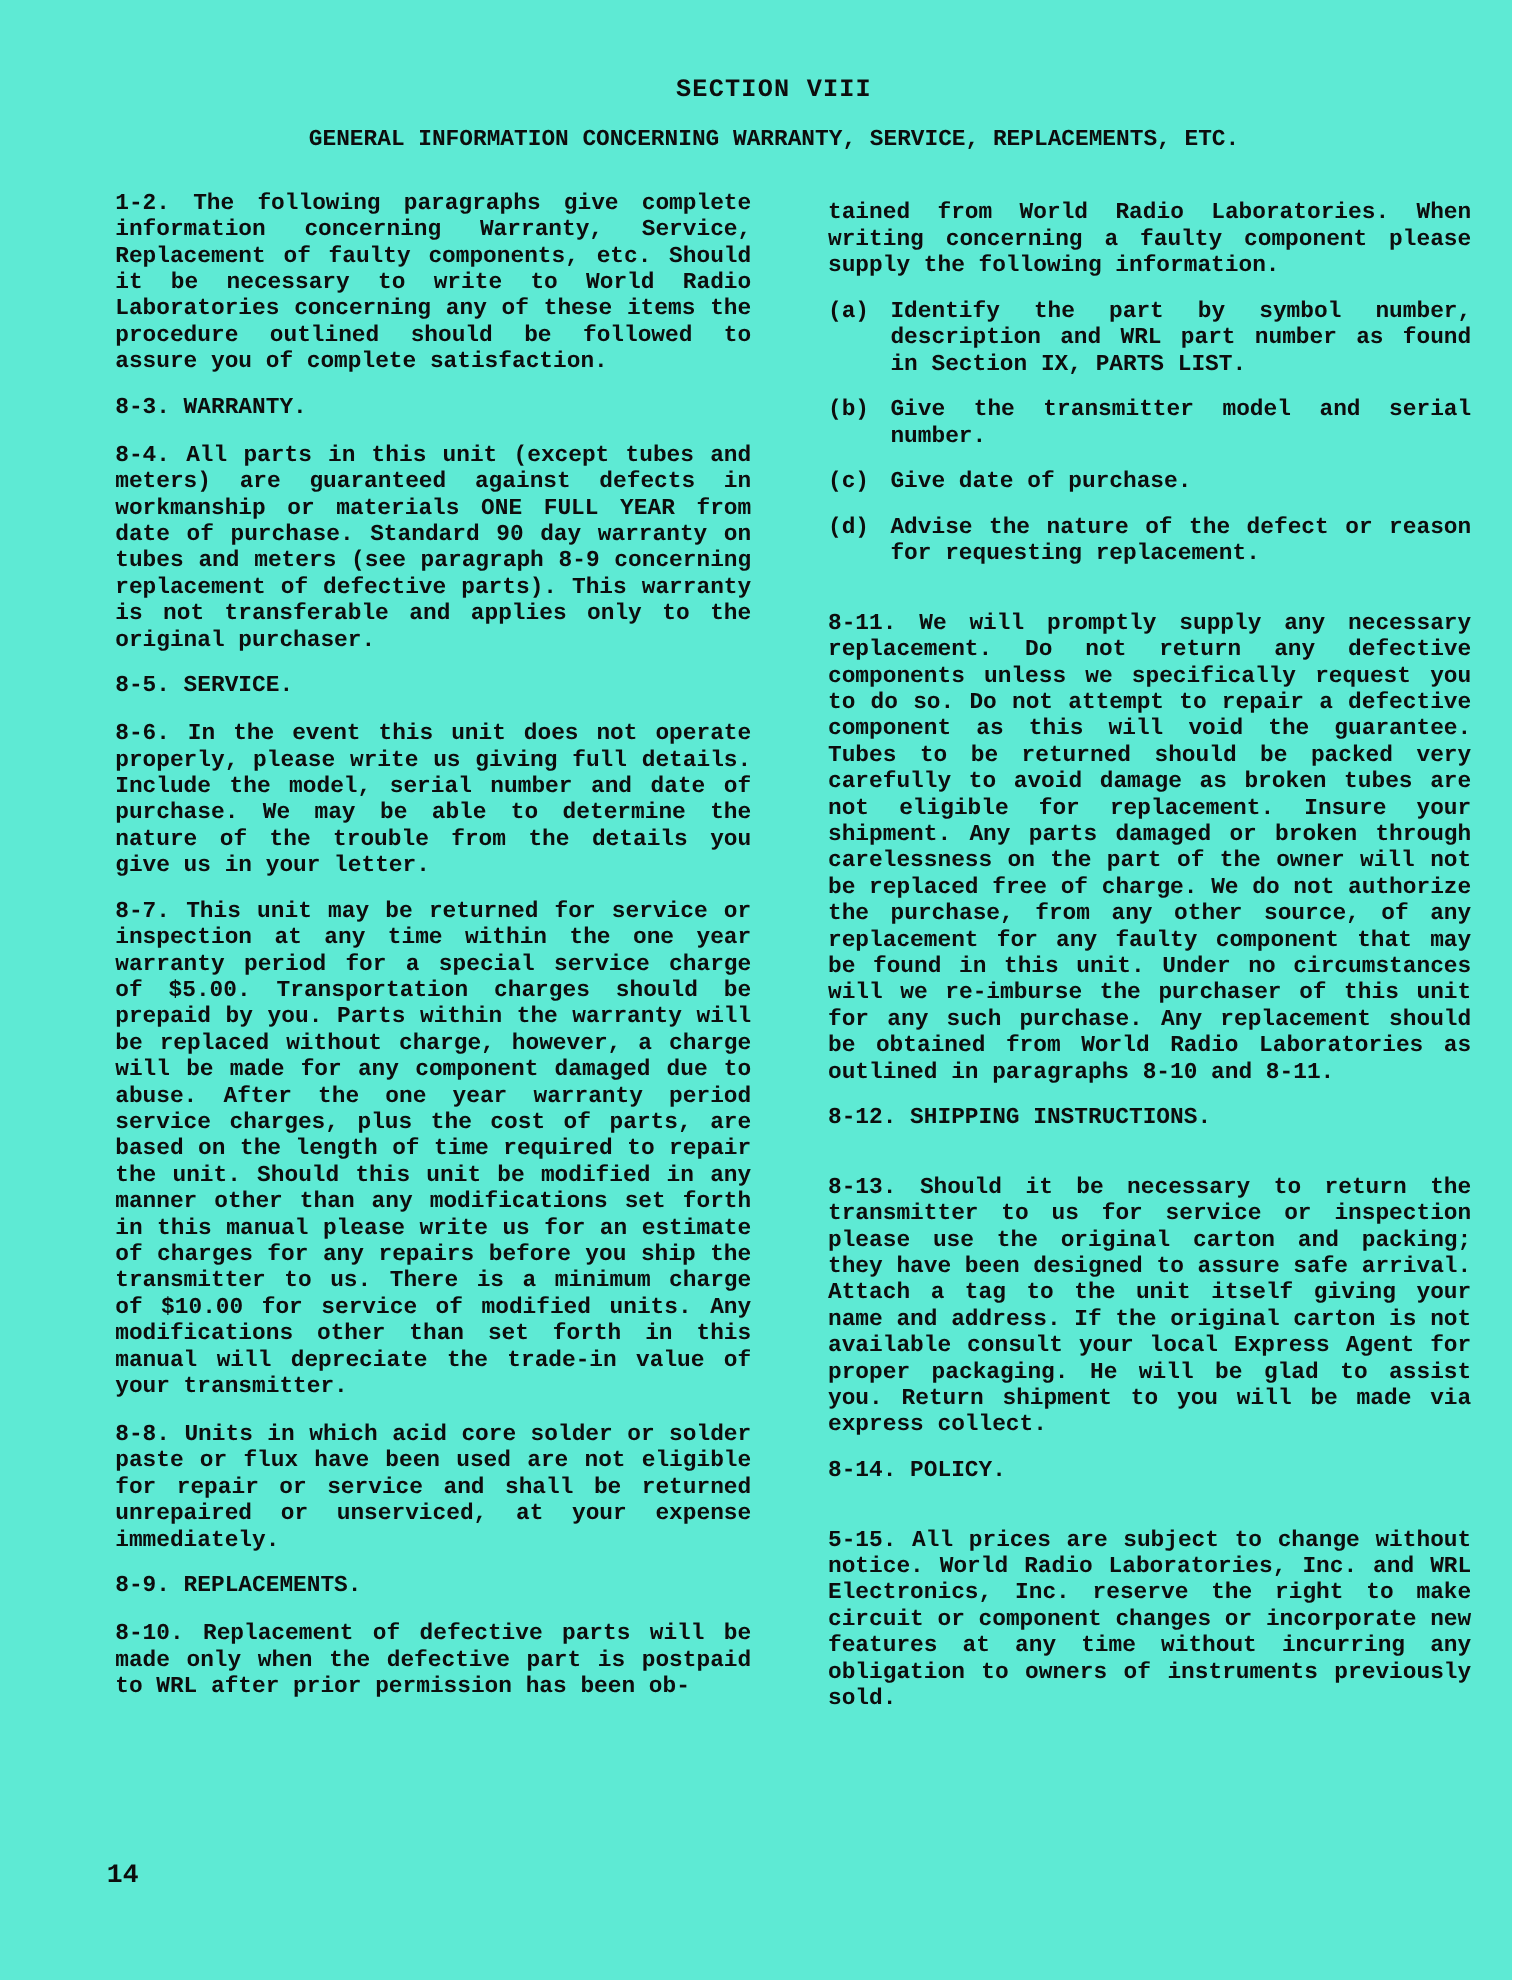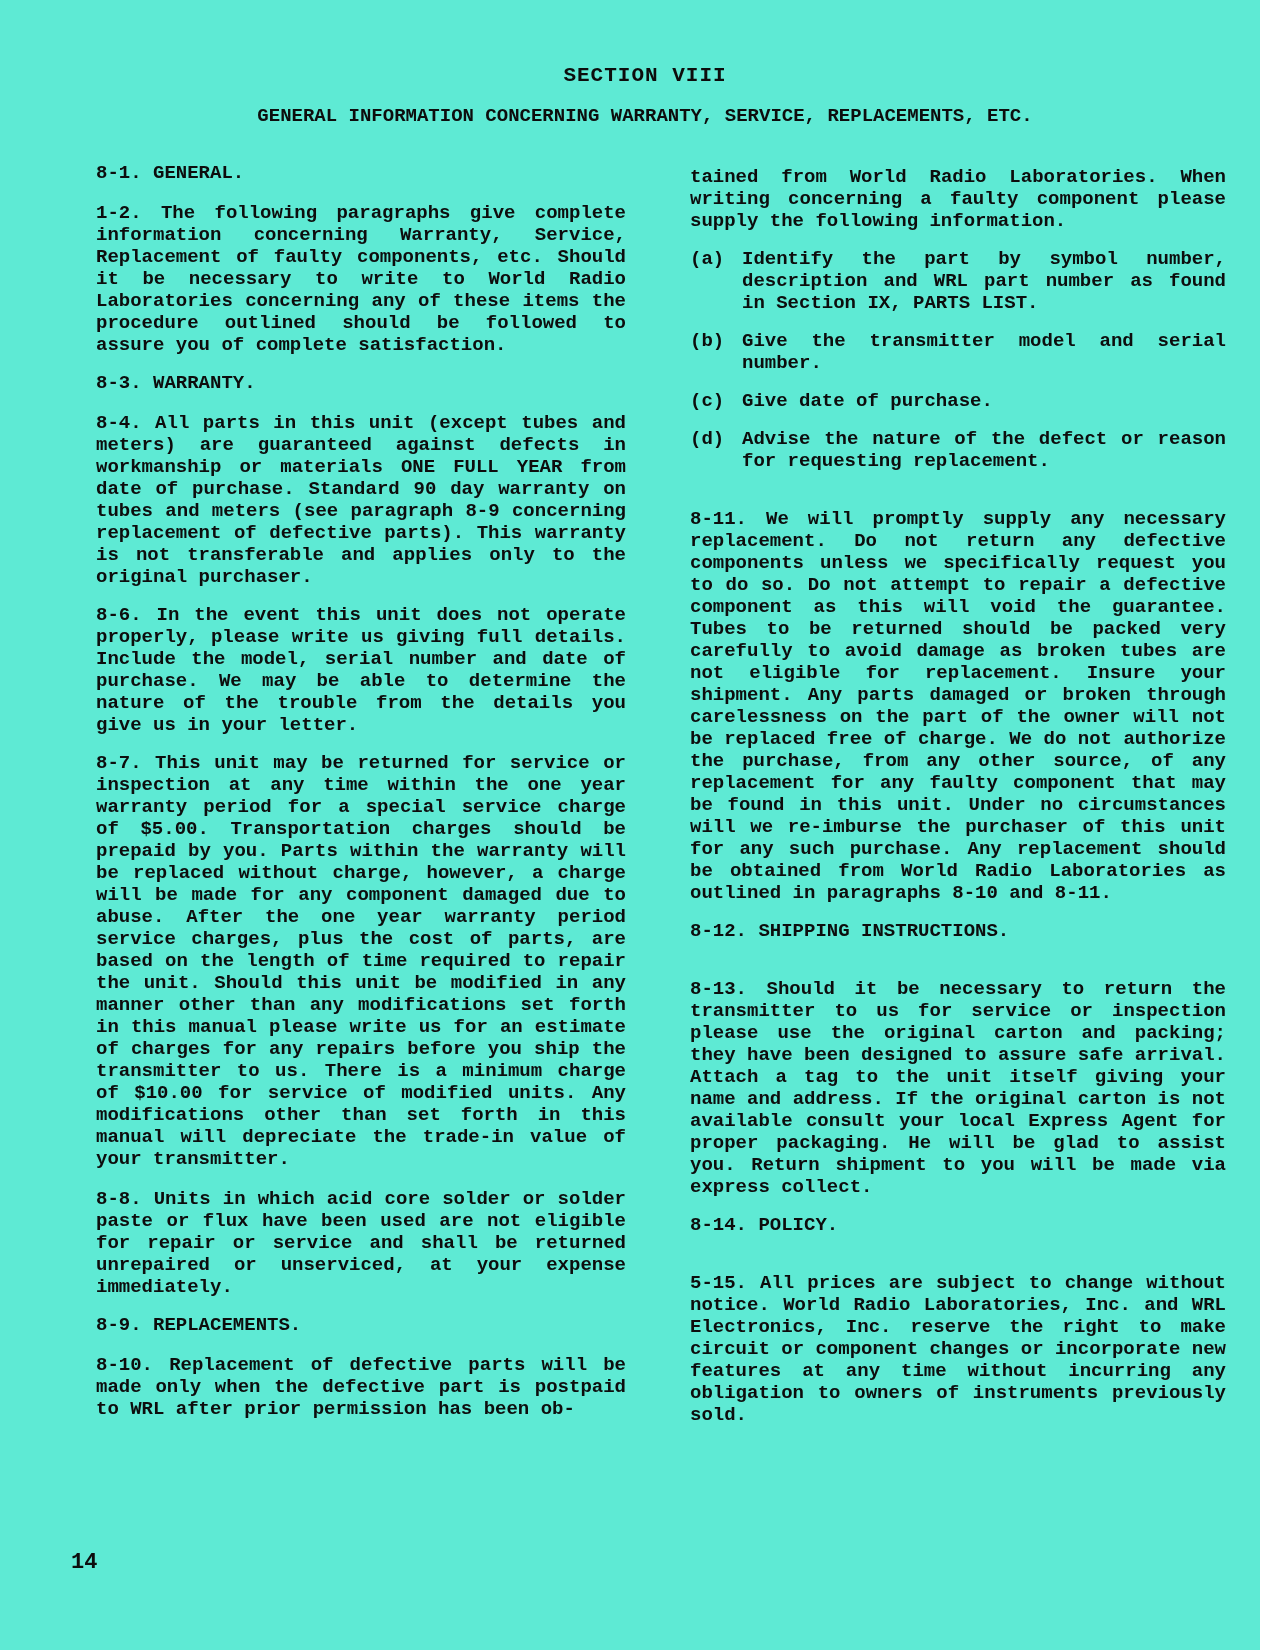--- a/index.html
+++ b/index.html
@@ -72,43 +72,43 @@
   }
   .list-text {
     flex: 1;
     text-align: justify;
   }
   .mt-sm { margin-top: 14px; }
   .mt-md { margin-top: 18px; }
   .mt-lg { margin-top: 36px; }
   .page-number {
     position: absolute;
-    left: 71px;
+    left: 89px;
     top: 1551px;
     font-size: 22px;
     line-height: 24px;
   }
 </style>
 </head>
 <body>
 
 <div class="page">
 
   <div class="doc-header">
     <div class="doc-title">SECTION VIII</div>
     <div class="doc-subtitle">GENERAL INFORMATION CONCERNING WARRANTY, SERVICE, REPLACEMENTS, ETC.</div>
   </div>
 
   <div class="columns">
 
     <div class="col col-left">
-      <div class="heading">8-1. GENERAL.</div>
       <p class="para">1-2. The following paragraphs give complete information concerning Warranty, Service, Replacement of faulty components, etc. Should it be necessary to write to World Radio Laboratories concerning any of these items the procedure outlined should be followed to assure you of complete satisfaction.</p>
       <div class="heading">8-3. WARRANTY.</div>
       <p class="para">8-4. All parts in this unit (except tubes and meters) are guaranteed against defects in workmanship or materials ONE FULL YEAR from date of purchase. Standard 90 day warranty on tubes and meters (see paragraph 8-9 concerning replacement of defective parts). This warranty is not transferable and applies only to the original purchaser.</p>
+      <div class="heading">8-5. SERVICE.</div>
       <p class="para">8-6. In the event this unit does not operate properly, please write us giving full details. Include the model, serial number and date of purchase. We may be able to determine the nature of the trouble from the details you give us in your letter.</p>
       <p class="para mt-sm">8-7. This unit may be returned for service or inspection at any time within the one year warranty period for a special service charge of $5.00. Transportation charges should be prepaid by you. Parts within the warranty will be replaced without charge, however, a charge will be made for any component damaged due to abuse. After the one year warranty period service charges, plus the cost of parts, are based on the length of time required to repair the unit. Should this unit be modified in any manner other than any modifications set forth in this manual please write us for an estimate of charges for any repairs before you ship the transmitter to us. There is a minimum charge of $10.00 for service of modified units. Any modifications other than set forth in this manual will depreciate the trade-in value of your transmitter.</p>
       <p class="para mt-md">8-8. Units in which acid core solder or solder paste or flux have been used are not eligible for repair or service and shall be returned unrepaired or unserviced, at your expense immediately.</p>
       <div class="heading">8-9. REPLACEMENTS.</div>
       <p class="para">8-10. Replacement of defective parts will be made only when the defective part is postpaid to WRL after prior permission has been ob-</p>
     </div>
 
     <div class="col col-right">
       <p class="para">tained from World Radio Laboratories. When writing concerning a faulty component please supply the following information.</p>
 

